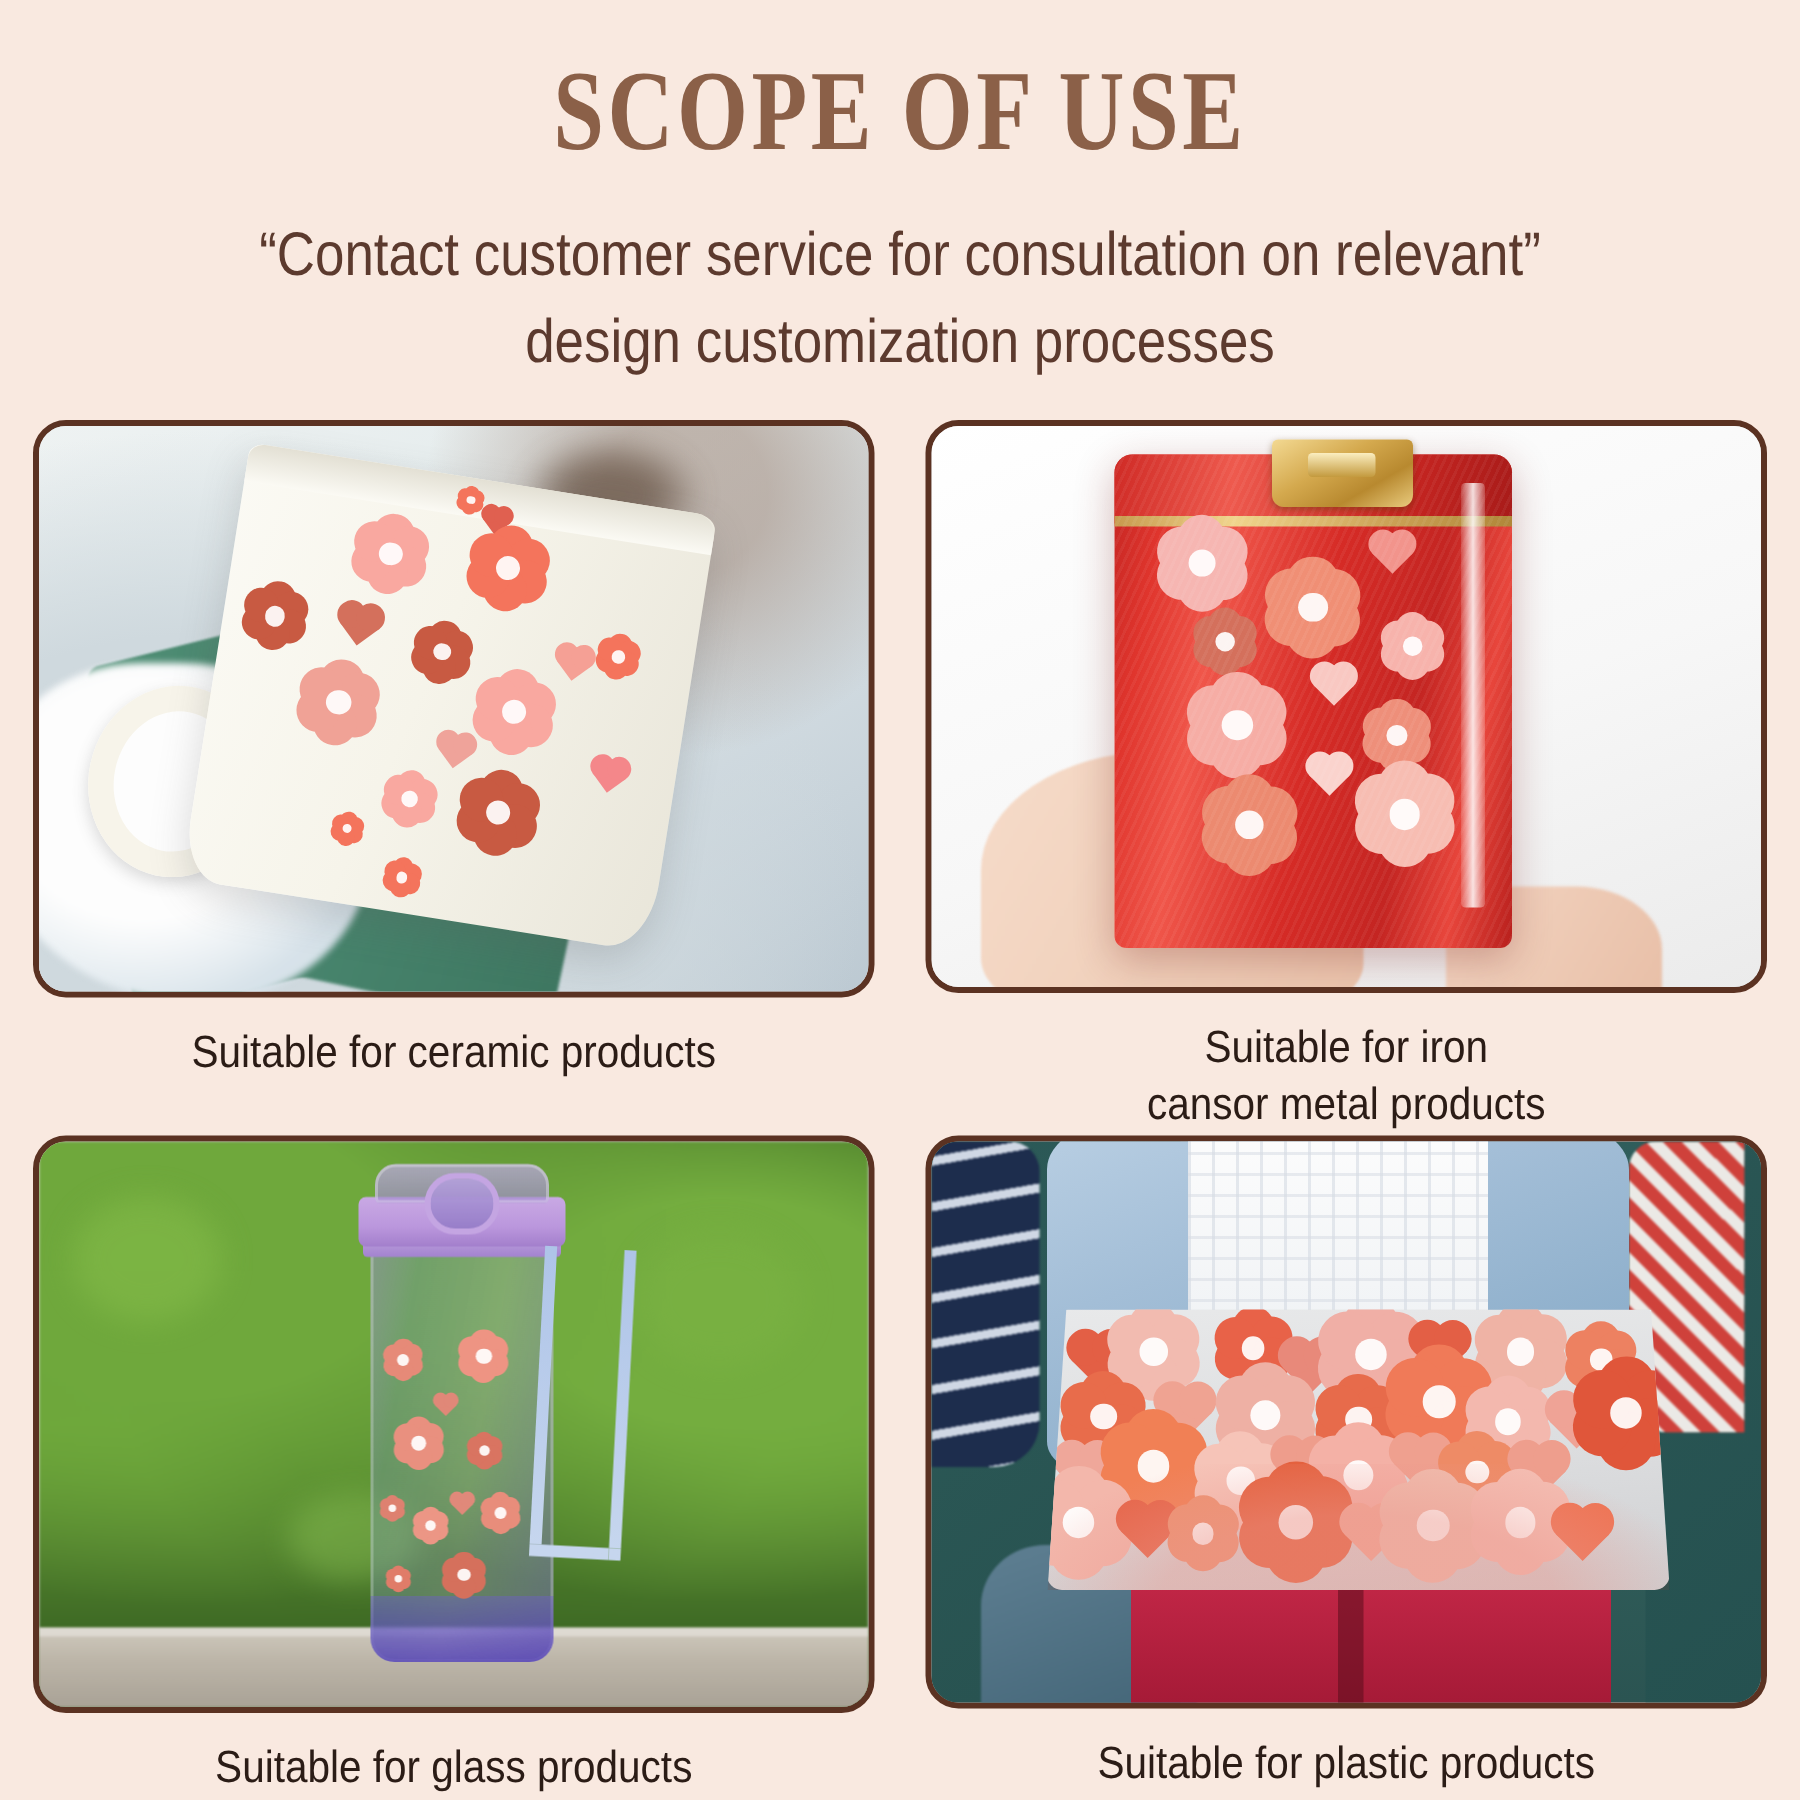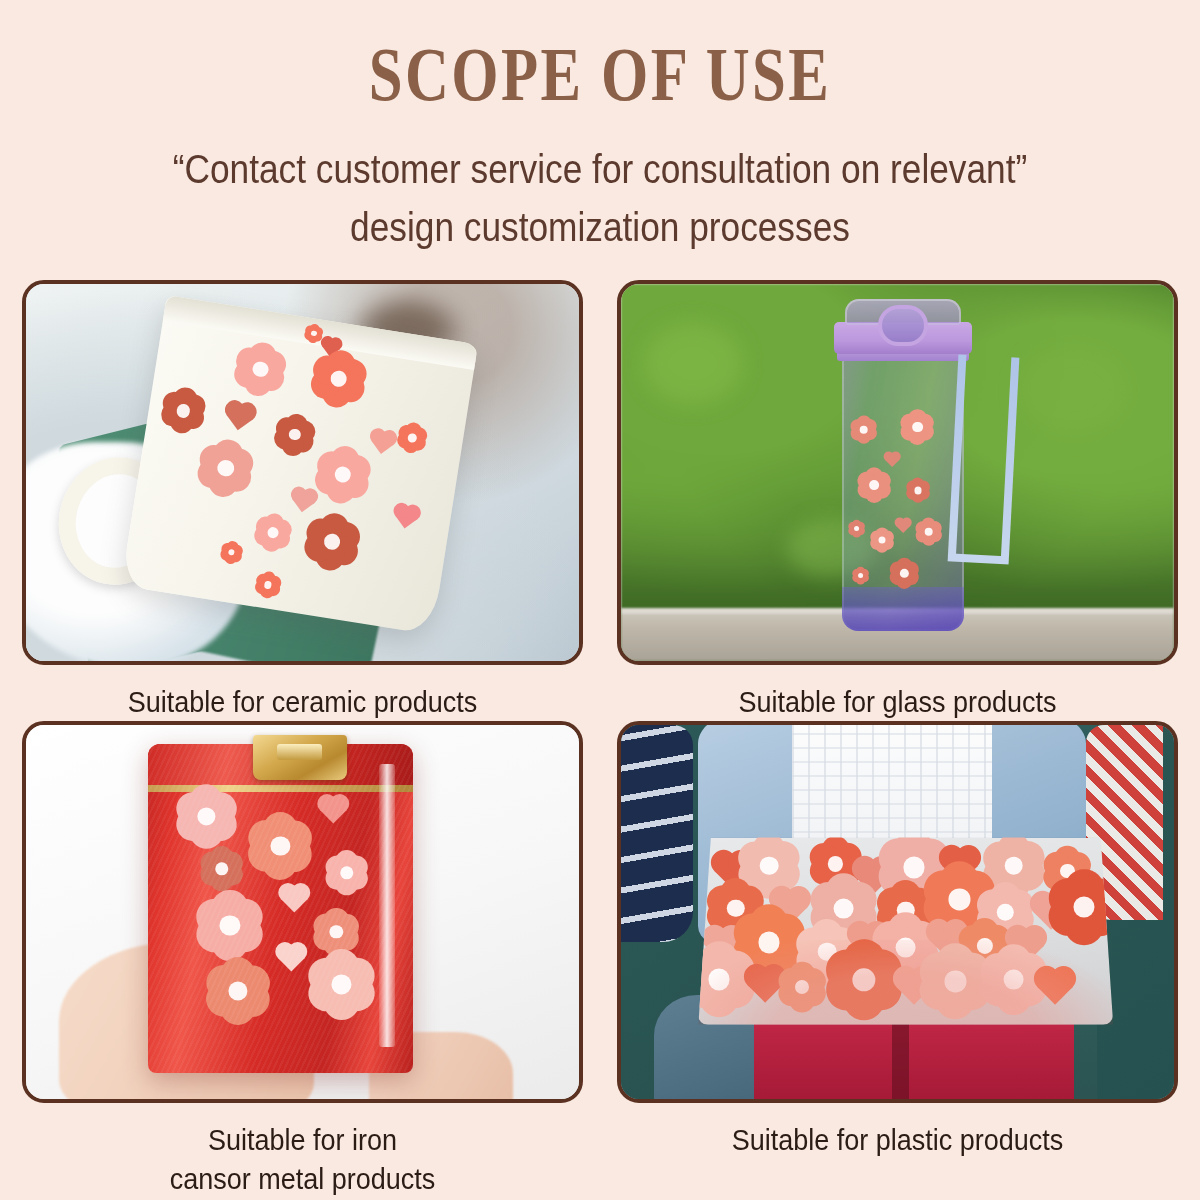--- a/index.html
+++ b/index.html
@@ -466,20 +466,115 @@
                 <span style="position: absolute; left: 50%; top: 50%; width: 54%; height: 54%; border-radius: 50%; background: rgb(244, 116, 92); transform: translate(-50%, -50%) rotate(300deg) translateY(-6.59295px);"></span>
                 <span style="position: absolute; left: 50%; top: 50%; width: 30%; height: 30%; border-radius: 50%; transform: translate(-50%, -50%); background: rgba(255, 255, 255, 0.92); z-index: 2;"></span>
               </div>
             </div>
         </div>
       </div>
     </div>
     <div class="caption">Suitable for ceramic products</div>
   </div>
 
+  <div class="cell r2">
+    <div class="card">
+      <div class="scene">
+        <div class="s3-bg"></div>
+        <div class="hand"></div>
+        <div class="hand2"></div>
+        <div class="tin">
+          <div class="tin-lid"></div>
+          <div class="tin-band"></div>
+          <div class="tin-hl"></div>
+          <div class="decal-layer" style="position: absolute; inset: 0px;">
+              <div class="fl" style="left: 22%; top: 22%; width: 60.95px; height: 60.95px; transform: translate(-50%, -50%);">
+                <span style="position: absolute; left: 50%; top: 50%; width: 54%; height: 54%; border-radius: 50%; background: rgb(246, 182, 178); transform: translate(-50%, -50%) rotate(0deg) translateY(-15.847px);"></span>
+                <span style="position: absolute; left: 50%; top: 50%; width: 54%; height: 54%; border-radius: 50%; background: rgb(246, 182, 178); transform: translate(-50%, -50%) rotate(60deg) translateY(-15.847px);"></span>
+                <span style="position: absolute; left: 50%; top: 50%; width: 54%; height: 54%; border-radius: 50%; background: rgb(246, 182, 178); transform: translate(-50%, -50%) rotate(120deg) translateY(-15.847px);"></span>
+                <span style="position: absolute; left: 50%; top: 50%; width: 54%; height: 54%; border-radius: 50%; background: rgb(246, 182, 178); transform: translate(-50%, -50%) rotate(180deg) translateY(-15.847px);"></span>
+                <span style="position: absolute; left: 50%; top: 50%; width: 54%; height: 54%; border-radius: 50%; background: rgb(246, 182, 178); transform: translate(-50%, -50%) rotate(240deg) translateY(-15.847px);"></span>
+                <span style="position: absolute; left: 50%; top: 50%; width: 54%; height: 54%; border-radius: 50%; background: rgb(246, 182, 178); transform: translate(-50%, -50%) rotate(300deg) translateY(-15.847px);"></span>
+                <span style="position: absolute; left: 50%; top: 50%; width: 30%; height: 30%; border-radius: 50%; transform: translate(-50%, -50%); background: rgba(255, 255, 255, 0.92); z-index: 2;"></span>
+              </div>
+              <div class="hrt" style="left: 70%; top: 20%; width: 18.55px; height: 18.55px; background: rgb(242, 148, 140); transform: translate(-50%, -50%) rotate(-45deg);"></div>
+              <div class="fl" style="left: 50%; top: 31%; width: 63.9975px; height: 63.9975px; transform: translate(-50%, -50%);">
+                <span style="position: absolute; left: 50%; top: 50%; width: 54%; height: 54%; border-radius: 50%; background: rgb(240, 143, 117); transform: translate(-50%, -50%) rotate(0deg) translateY(-16.6394px);"></span>
+                <span style="position: absolute; left: 50%; top: 50%; width: 54%; height: 54%; border-radius: 50%; background: rgb(240, 143, 117); transform: translate(-50%, -50%) rotate(60deg) translateY(-16.6394px);"></span>
+                <span style="position: absolute; left: 50%; top: 50%; width: 54%; height: 54%; border-radius: 50%; background: rgb(240, 143, 117); transform: translate(-50%, -50%) rotate(120deg) translateY(-16.6394px);"></span>
+                <span style="position: absolute; left: 50%; top: 50%; width: 54%; height: 54%; border-radius: 50%; background: rgb(240, 143, 117); transform: translate(-50%, -50%) rotate(180deg) translateY(-16.6394px);"></span>
+                <span style="position: absolute; left: 50%; top: 50%; width: 54%; height: 54%; border-radius: 50%; background: rgb(240, 143, 117); transform: translate(-50%, -50%) rotate(240deg) translateY(-16.6394px);"></span>
+                <span style="position: absolute; left: 50%; top: 50%; width: 54%; height: 54%; border-radius: 50%; background: rgb(240, 143, 117); transform: translate(-50%, -50%) rotate(300deg) translateY(-16.6394px);"></span>
+                <span style="position: absolute; left: 50%; top: 50%; width: 30%; height: 30%; border-radius: 50%; transform: translate(-50%, -50%); background: rgba(255, 255, 255, 0.92); z-index: 2;"></span>
+              </div>
+              <div class="fl" style="left: 28%; top: 38%; width: 42.665px; height: 42.665px; transform: translate(-50%, -50%);">
+                <span style="position: absolute; left: 50%; top: 50%; width: 54%; height: 54%; border-radius: 50%; background: rgb(212, 112, 92); transform: translate(-50%, -50%) rotate(0deg) translateY(-11.0929px);"></span>
+                <span style="position: absolute; left: 50%; top: 50%; width: 54%; height: 54%; border-radius: 50%; background: rgb(212, 112, 92); transform: translate(-50%, -50%) rotate(60deg) translateY(-11.0929px);"></span>
+                <span style="position: absolute; left: 50%; top: 50%; width: 54%; height: 54%; border-radius: 50%; background: rgb(212, 112, 92); transform: translate(-50%, -50%) rotate(120deg) translateY(-11.0929px);"></span>
+                <span style="position: absolute; left: 50%; top: 50%; width: 54%; height: 54%; border-radius: 50%; background: rgb(212, 112, 92); transform: translate(-50%, -50%) rotate(180deg) translateY(-11.0929px);"></span>
+                <span style="position: absolute; left: 50%; top: 50%; width: 54%; height: 54%; border-radius: 50%; background: rgb(212, 112, 92); transform: translate(-50%, -50%) rotate(240deg) translateY(-11.0929px);"></span>
+                <span style="position: absolute; left: 50%; top: 50%; width: 54%; height: 54%; border-radius: 50%; background: rgb(212, 112, 92); transform: translate(-50%, -50%) rotate(300deg) translateY(-11.0929px);"></span>
+                <span style="position: absolute; left: 50%; top: 50%; width: 30%; height: 30%; border-radius: 50%; transform: translate(-50%, -50%); background: rgba(255, 255, 255, 0.92); z-index: 2;"></span>
+              </div>
+              <div class="fl" style="left: 75%; top: 39%; width: 42.665px; height: 42.665px; transform: translate(-50%, -50%);">
+                <span style="position: absolute; left: 50%; top: 50%; width: 54%; height: 54%; border-radius: 50%; background: rgb(247, 179, 172); transform: translate(-50%, -50%) rotate(0deg) translateY(-11.0929px);"></span>
+                <span style="position: absolute; left: 50%; top: 50%; width: 54%; height: 54%; border-radius: 50%; background: rgb(247, 179, 172); transform: translate(-50%, -50%) rotate(60deg) translateY(-11.0929px);"></span>
+                <span style="position: absolute; left: 50%; top: 50%; width: 54%; height: 54%; border-radius: 50%; background: rgb(247, 179, 172); transform: translate(-50%, -50%) rotate(120deg) translateY(-11.0929px);"></span>
+                <span style="position: absolute; left: 50%; top: 50%; width: 54%; height: 54%; border-radius: 50%; background: rgb(247, 179, 172); transform: translate(-50%, -50%) rotate(180deg) translateY(-11.0929px);"></span>
+                <span style="position: absolute; left: 50%; top: 50%; width: 54%; height: 54%; border-radius: 50%; background: rgb(247, 179, 172); transform: translate(-50%, -50%) rotate(240deg) translateY(-11.0929px);"></span>
+                <span style="position: absolute; left: 50%; top: 50%; width: 54%; height: 54%; border-radius: 50%; background: rgb(247, 179, 172); transform: translate(-50%, -50%) rotate(300deg) translateY(-11.0929px);"></span>
+                <span style="position: absolute; left: 50%; top: 50%; width: 30%; height: 30%; border-radius: 50%; transform: translate(-50%, -50%); background: rgba(255, 255, 255, 0.92); z-index: 2;"></span>
+              </div>
+              <div class="hrt" style="left: 55%; top: 47%; width: 18.55px; height: 18.55px; background: rgb(249, 200, 194); transform: translate(-50%, -50%) rotate(-45deg);"></div>
+              <div class="fl" style="left: 31%; top: 55%; width: 67.045px; height: 67.045px; transform: translate(-50%, -50%);">
+                <span style="position: absolute; left: 50%; top: 50%; width: 54%; height: 54%; border-radius: 50%; background: rgb(246, 173, 165); transform: translate(-50%, -50%) rotate(0deg) translateY(-17.4317px);"></span>
+                <span style="position: absolute; left: 50%; top: 50%; width: 54%; height: 54%; border-radius: 50%; background: rgb(246, 173, 165); transform: translate(-50%, -50%) rotate(60deg) translateY(-17.4317px);"></span>
+                <span style="position: absolute; left: 50%; top: 50%; width: 54%; height: 54%; border-radius: 50%; background: rgb(246, 173, 165); transform: translate(-50%, -50%) rotate(120deg) translateY(-17.4317px);"></span>
+                <span style="position: absolute; left: 50%; top: 50%; width: 54%; height: 54%; border-radius: 50%; background: rgb(246, 173, 165); transform: translate(-50%, -50%) rotate(180deg) translateY(-17.4317px);"></span>
+                <span style="position: absolute; left: 50%; top: 50%; width: 54%; height: 54%; border-radius: 50%; background: rgb(246, 173, 165); transform: translate(-50%, -50%) rotate(240deg) translateY(-17.4317px);"></span>
+                <span style="position: absolute; left: 50%; top: 50%; width: 54%; height: 54%; border-radius: 50%; background: rgb(246, 173, 165); transform: translate(-50%, -50%) rotate(300deg) translateY(-17.4317px);"></span>
+                <span style="position: absolute; left: 50%; top: 50%; width: 30%; height: 30%; border-radius: 50%; transform: translate(-50%, -50%); background: rgba(255, 255, 255, 0.92); z-index: 2;"></span>
+              </div>
+              <div class="fl" style="left: 71%; top: 57%; width: 45.7125px; height: 45.7125px; transform: translate(-50%, -50%);">
+                <span style="position: absolute; left: 50%; top: 50%; width: 54%; height: 54%; border-radius: 50%; background: rgb(238, 143, 122); transform: translate(-50%, -50%) rotate(0deg) translateY(-11.8852px);"></span>
+                <span style="position: absolute; left: 50%; top: 50%; width: 54%; height: 54%; border-radius: 50%; background: rgb(238, 143, 122); transform: translate(-50%, -50%) rotate(60deg) translateY(-11.8852px);"></span>
+                <span style="position: absolute; left: 50%; top: 50%; width: 54%; height: 54%; border-radius: 50%; background: rgb(238, 143, 122); transform: translate(-50%, -50%) rotate(120deg) translateY(-11.8852px);"></span>
+                <span style="position: absolute; left: 50%; top: 50%; width: 54%; height: 54%; border-radius: 50%; background: rgb(238, 143, 122); transform: translate(-50%, -50%) rotate(180deg) translateY(-11.8852px);"></span>
+                <span style="position: absolute; left: 50%; top: 50%; width: 54%; height: 54%; border-radius: 50%; background: rgb(238, 143, 122); transform: translate(-50%, -50%) rotate(240deg) translateY(-11.8852px);"></span>
+                <span style="position: absolute; left: 50%; top: 50%; width: 54%; height: 54%; border-radius: 50%; background: rgb(238, 143, 122); transform: translate(-50%, -50%) rotate(300deg) translateY(-11.8852px);"></span>
+                <span style="position: absolute; left: 50%; top: 50%; width: 30%; height: 30%; border-radius: 50%; transform: translate(-50%, -50%); background: rgba(255, 255, 255, 0.92); z-index: 2;"></span>
+              </div>
+              <div class="hrt" style="left: 54%; top: 65%; width: 18.55px; height: 18.55px; background: rgb(250, 211, 205); transform: translate(-50%, -50%) rotate(-45deg);"></div>
+              <div class="fl" style="left: 34%; top: 75%; width: 63.9975px; height: 63.9975px; transform: translate(-50%, -50%);">
+                <span style="position: absolute; left: 50%; top: 50%; width: 54%; height: 54%; border-radius: 50%; background: rgb(236, 138, 112); transform: translate(-50%, -50%) rotate(0deg) translateY(-16.6394px);"></span>
+                <span style="position: absolute; left: 50%; top: 50%; width: 54%; height: 54%; border-radius: 50%; background: rgb(236, 138, 112); transform: translate(-50%, -50%) rotate(60deg) translateY(-16.6394px);"></span>
+                <span style="position: absolute; left: 50%; top: 50%; width: 54%; height: 54%; border-radius: 50%; background: rgb(236, 138, 112); transform: translate(-50%, -50%) rotate(120deg) translateY(-16.6394px);"></span>
+                <span style="position: absolute; left: 50%; top: 50%; width: 54%; height: 54%; border-radius: 50%; background: rgb(236, 138, 112); transform: translate(-50%, -50%) rotate(180deg) translateY(-16.6394px);"></span>
+                <span style="position: absolute; left: 50%; top: 50%; width: 54%; height: 54%; border-radius: 50%; background: rgb(236, 138, 112); transform: translate(-50%, -50%) rotate(240deg) translateY(-16.6394px);"></span>
+                <span style="position: absolute; left: 50%; top: 50%; width: 54%; height: 54%; border-radius: 50%; background: rgb(236, 138, 112); transform: translate(-50%, -50%) rotate(300deg) translateY(-16.6394px);"></span>
+                <span style="position: absolute; left: 50%; top: 50%; width: 30%; height: 30%; border-radius: 50%; transform: translate(-50%, -50%); background: rgba(255, 255, 255, 0.92); z-index: 2;"></span>
+              </div>
+              <div class="fl" style="left: 73%; top: 73%; width: 67.045px; height: 67.045px; transform: translate(-50%, -50%);">
+                <span style="position: absolute; left: 50%; top: 50%; width: 54%; height: 54%; border-radius: 50%; background: rgb(247, 189, 178); transform: translate(-50%, -50%) rotate(0deg) translateY(-17.4317px);"></span>
+                <span style="position: absolute; left: 50%; top: 50%; width: 54%; height: 54%; border-radius: 50%; background: rgb(247, 189, 178); transform: translate(-50%, -50%) rotate(60deg) translateY(-17.4317px);"></span>
+                <span style="position: absolute; left: 50%; top: 50%; width: 54%; height: 54%; border-radius: 50%; background: rgb(247, 189, 178); transform: translate(-50%, -50%) rotate(120deg) translateY(-17.4317px);"></span>
+                <span style="position: absolute; left: 50%; top: 50%; width: 54%; height: 54%; border-radius: 50%; background: rgb(247, 189, 178); transform: translate(-50%, -50%) rotate(180deg) translateY(-17.4317px);"></span>
+                <span style="position: absolute; left: 50%; top: 50%; width: 54%; height: 54%; border-radius: 50%; background: rgb(247, 189, 178); transform: translate(-50%, -50%) rotate(240deg) translateY(-17.4317px);"></span>
+                <span style="position: absolute; left: 50%; top: 50%; width: 54%; height: 54%; border-radius: 50%; background: rgb(247, 189, 178); transform: translate(-50%, -50%) rotate(300deg) translateY(-17.4317px);"></span>
+                <span style="position: absolute; left: 50%; top: 50%; width: 30%; height: 30%; border-radius: 50%; transform: translate(-50%, -50%); background: rgba(255, 255, 255, 0.92); z-index: 2;"></span>
+              </div>
+            </div>
+        </div>
+        <div class="clasp"></div>
+      </div>
+    </div>
+    <div class="caption">Suitable for iron
+cansor metal products</div>
+  </div>
+
   <div class="cell r1">
     <div class="card">
       <div class="scene">
         <div class="s2-bg"></div>
         <div class="s2-bokeh" style="left:4%;top:10%;width:18%;height:22%;background:#86bd4a;opacity:.55"></div>
         <div class="s2-bokeh" style="left:72%;top:16%;width:20%;height:24%;background:#7cb344;opacity:.5"></div>
         <div class="s2-bokeh" style="left:30%;top:62%;width:16%;height:16%;background:#93c95a;opacity:.4"></div>
         <div class="s2-table"></div>
         <div class="bottle">
           <div class="bottle-water"></div>
@@ -570,115 +665,20 @@
             </div>
         </div>
         <div class="bottle-collar"></div>
         <div class="bottle-cap"></div>
         <div class="bottle-lid"></div>
         <div class="bottle-clip"></div>
         <div class="strap"></div>
       </div>
     </div>
     <div class="caption">Suitable for glass products</div>
-  </div>
-
-  <div class="cell r2">
-    <div class="card">
-      <div class="scene">
-        <div class="s3-bg"></div>
-        <div class="hand"></div>
-        <div class="hand2"></div>
-        <div class="tin">
-          <div class="tin-lid"></div>
-          <div class="tin-band"></div>
-          <div class="tin-hl"></div>
-          <div class="decal-layer" style="position: absolute; inset: 0px;">
-              <div class="fl" style="left: 22%; top: 22%; width: 60.95px; height: 60.95px; transform: translate(-50%, -50%);">
-                <span style="position: absolute; left: 50%; top: 50%; width: 54%; height: 54%; border-radius: 50%; background: rgb(246, 182, 178); transform: translate(-50%, -50%) rotate(0deg) translateY(-15.847px);"></span>
-                <span style="position: absolute; left: 50%; top: 50%; width: 54%; height: 54%; border-radius: 50%; background: rgb(246, 182, 178); transform: translate(-50%, -50%) rotate(60deg) translateY(-15.847px);"></span>
-                <span style="position: absolute; left: 50%; top: 50%; width: 54%; height: 54%; border-radius: 50%; background: rgb(246, 182, 178); transform: translate(-50%, -50%) rotate(120deg) translateY(-15.847px);"></span>
-                <span style="position: absolute; left: 50%; top: 50%; width: 54%; height: 54%; border-radius: 50%; background: rgb(246, 182, 178); transform: translate(-50%, -50%) rotate(180deg) translateY(-15.847px);"></span>
-                <span style="position: absolute; left: 50%; top: 50%; width: 54%; height: 54%; border-radius: 50%; background: rgb(246, 182, 178); transform: translate(-50%, -50%) rotate(240deg) translateY(-15.847px);"></span>
-                <span style="position: absolute; left: 50%; top: 50%; width: 54%; height: 54%; border-radius: 50%; background: rgb(246, 182, 178); transform: translate(-50%, -50%) rotate(300deg) translateY(-15.847px);"></span>
-                <span style="position: absolute; left: 50%; top: 50%; width: 30%; height: 30%; border-radius: 50%; transform: translate(-50%, -50%); background: rgba(255, 255, 255, 0.92); z-index: 2;"></span>
-              </div>
-              <div class="hrt" style="left: 70%; top: 20%; width: 18.55px; height: 18.55px; background: rgb(242, 148, 140); transform: translate(-50%, -50%) rotate(-45deg);"></div>
-              <div class="fl" style="left: 50%; top: 31%; width: 63.9975px; height: 63.9975px; transform: translate(-50%, -50%);">
-                <span style="position: absolute; left: 50%; top: 50%; width: 54%; height: 54%; border-radius: 50%; background: rgb(240, 143, 117); transform: translate(-50%, -50%) rotate(0deg) translateY(-16.6394px);"></span>
-                <span style="position: absolute; left: 50%; top: 50%; width: 54%; height: 54%; border-radius: 50%; background: rgb(240, 143, 117); transform: translate(-50%, -50%) rotate(60deg) translateY(-16.6394px);"></span>
-                <span style="position: absolute; left: 50%; top: 50%; width: 54%; height: 54%; border-radius: 50%; background: rgb(240, 143, 117); transform: translate(-50%, -50%) rotate(120deg) translateY(-16.6394px);"></span>
-                <span style="position: absolute; left: 50%; top: 50%; width: 54%; height: 54%; border-radius: 50%; background: rgb(240, 143, 117); transform: translate(-50%, -50%) rotate(180deg) translateY(-16.6394px);"></span>
-                <span style="position: absolute; left: 50%; top: 50%; width: 54%; height: 54%; border-radius: 50%; background: rgb(240, 143, 117); transform: translate(-50%, -50%) rotate(240deg) translateY(-16.6394px);"></span>
-                <span style="position: absolute; left: 50%; top: 50%; width: 54%; height: 54%; border-radius: 50%; background: rgb(240, 143, 117); transform: translate(-50%, -50%) rotate(300deg) translateY(-16.6394px);"></span>
-                <span style="position: absolute; left: 50%; top: 50%; width: 30%; height: 30%; border-radius: 50%; transform: translate(-50%, -50%); background: rgba(255, 255, 255, 0.92); z-index: 2;"></span>
-              </div>
-              <div class="fl" style="left: 28%; top: 38%; width: 42.665px; height: 42.665px; transform: translate(-50%, -50%);">
-                <span style="position: absolute; left: 50%; top: 50%; width: 54%; height: 54%; border-radius: 50%; background: rgb(212, 112, 92); transform: translate(-50%, -50%) rotate(0deg) translateY(-11.0929px);"></span>
-                <span style="position: absolute; left: 50%; top: 50%; width: 54%; height: 54%; border-radius: 50%; background: rgb(212, 112, 92); transform: translate(-50%, -50%) rotate(60deg) translateY(-11.0929px);"></span>
-                <span style="position: absolute; left: 50%; top: 50%; width: 54%; height: 54%; border-radius: 50%; background: rgb(212, 112, 92); transform: translate(-50%, -50%) rotate(120deg) translateY(-11.0929px);"></span>
-                <span style="position: absolute; left: 50%; top: 50%; width: 54%; height: 54%; border-radius: 50%; background: rgb(212, 112, 92); transform: translate(-50%, -50%) rotate(180deg) translateY(-11.0929px);"></span>
-                <span style="position: absolute; left: 50%; top: 50%; width: 54%; height: 54%; border-radius: 50%; background: rgb(212, 112, 92); transform: translate(-50%, -50%) rotate(240deg) translateY(-11.0929px);"></span>
-                <span style="position: absolute; left: 50%; top: 50%; width: 54%; height: 54%; border-radius: 50%; background: rgb(212, 112, 92); transform: translate(-50%, -50%) rotate(300deg) translateY(-11.0929px);"></span>
-                <span style="position: absolute; left: 50%; top: 50%; width: 30%; height: 30%; border-radius: 50%; transform: translate(-50%, -50%); background: rgba(255, 255, 255, 0.92); z-index: 2;"></span>
-              </div>
-              <div class="fl" style="left: 75%; top: 39%; width: 42.665px; height: 42.665px; transform: translate(-50%, -50%);">
-                <span style="position: absolute; left: 50%; top: 50%; width: 54%; height: 54%; border-radius: 50%; background: rgb(247, 179, 172); transform: translate(-50%, -50%) rotate(0deg) translateY(-11.0929px);"></span>
-                <span style="position: absolute; left: 50%; top: 50%; width: 54%; height: 54%; border-radius: 50%; background: rgb(247, 179, 172); transform: translate(-50%, -50%) rotate(60deg) translateY(-11.0929px);"></span>
-                <span style="position: absolute; left: 50%; top: 50%; width: 54%; height: 54%; border-radius: 50%; background: rgb(247, 179, 172); transform: translate(-50%, -50%) rotate(120deg) translateY(-11.0929px);"></span>
-                <span style="position: absolute; left: 50%; top: 50%; width: 54%; height: 54%; border-radius: 50%; background: rgb(247, 179, 172); transform: translate(-50%, -50%) rotate(180deg) translateY(-11.0929px);"></span>
-                <span style="position: absolute; left: 50%; top: 50%; width: 54%; height: 54%; border-radius: 50%; background: rgb(247, 179, 172); transform: translate(-50%, -50%) rotate(240deg) translateY(-11.0929px);"></span>
-                <span style="position: absolute; left: 50%; top: 50%; width: 54%; height: 54%; border-radius: 50%; background: rgb(247, 179, 172); transform: translate(-50%, -50%) rotate(300deg) translateY(-11.0929px);"></span>
-                <span style="position: absolute; left: 50%; top: 50%; width: 30%; height: 30%; border-radius: 50%; transform: translate(-50%, -50%); background: rgba(255, 255, 255, 0.92); z-index: 2;"></span>
-              </div>
-              <div class="hrt" style="left: 55%; top: 47%; width: 18.55px; height: 18.55px; background: rgb(249, 200, 194); transform: translate(-50%, -50%) rotate(-45deg);"></div>
-              <div class="fl" style="left: 31%; top: 55%; width: 67.045px; height: 67.045px; transform: translate(-50%, -50%);">
-                <span style="position: absolute; left: 50%; top: 50%; width: 54%; height: 54%; border-radius: 50%; background: rgb(246, 173, 165); transform: translate(-50%, -50%) rotate(0deg) translateY(-17.4317px);"></span>
-                <span style="position: absolute; left: 50%; top: 50%; width: 54%; height: 54%; border-radius: 50%; background: rgb(246, 173, 165); transform: translate(-50%, -50%) rotate(60deg) translateY(-17.4317px);"></span>
-                <span style="position: absolute; left: 50%; top: 50%; width: 54%; height: 54%; border-radius: 50%; background: rgb(246, 173, 165); transform: translate(-50%, -50%) rotate(120deg) translateY(-17.4317px);"></span>
-                <span style="position: absolute; left: 50%; top: 50%; width: 54%; height: 54%; border-radius: 50%; background: rgb(246, 173, 165); transform: translate(-50%, -50%) rotate(180deg) translateY(-17.4317px);"></span>
-                <span style="position: absolute; left: 50%; top: 50%; width: 54%; height: 54%; border-radius: 50%; background: rgb(246, 173, 165); transform: translate(-50%, -50%) rotate(240deg) translateY(-17.4317px);"></span>
-                <span style="position: absolute; left: 50%; top: 50%; width: 54%; height: 54%; border-radius: 50%; background: rgb(246, 173, 165); transform: translate(-50%, -50%) rotate(300deg) translateY(-17.4317px);"></span>
-                <span style="position: absolute; left: 50%; top: 50%; width: 30%; height: 30%; border-radius: 50%; transform: translate(-50%, -50%); background: rgba(255, 255, 255, 0.92); z-index: 2;"></span>
-              </div>
-              <div class="fl" style="left: 71%; top: 57%; width: 45.7125px; height: 45.7125px; transform: translate(-50%, -50%);">
-                <span style="position: absolute; left: 50%; top: 50%; width: 54%; height: 54%; border-radius: 50%; background: rgb(238, 143, 122); transform: translate(-50%, -50%) rotate(0deg) translateY(-11.8852px);"></span>
-                <span style="position: absolute; left: 50%; top: 50%; width: 54%; height: 54%; border-radius: 50%; background: rgb(238, 143, 122); transform: translate(-50%, -50%) rotate(60deg) translateY(-11.8852px);"></span>
-                <span style="position: absolute; left: 50%; top: 50%; width: 54%; height: 54%; border-radius: 50%; background: rgb(238, 143, 122); transform: translate(-50%, -50%) rotate(120deg) translateY(-11.8852px);"></span>
-                <span style="position: absolute; left: 50%; top: 50%; width: 54%; height: 54%; border-radius: 50%; background: rgb(238, 143, 122); transform: translate(-50%, -50%) rotate(180deg) translateY(-11.8852px);"></span>
-                <span style="position: absolute; left: 50%; top: 50%; width: 54%; height: 54%; border-radius: 50%; background: rgb(238, 143, 122); transform: translate(-50%, -50%) rotate(240deg) translateY(-11.8852px);"></span>
-                <span style="position: absolute; left: 50%; top: 50%; width: 54%; height: 54%; border-radius: 50%; background: rgb(238, 143, 122); transform: translate(-50%, -50%) rotate(300deg) translateY(-11.8852px);"></span>
-                <span style="position: absolute; left: 50%; top: 50%; width: 30%; height: 30%; border-radius: 50%; transform: translate(-50%, -50%); background: rgba(255, 255, 255, 0.92); z-index: 2;"></span>
-              </div>
-              <div class="hrt" style="left: 54%; top: 65%; width: 18.55px; height: 18.55px; background: rgb(250, 211, 205); transform: translate(-50%, -50%) rotate(-45deg);"></div>
-              <div class="fl" style="left: 34%; top: 75%; width: 63.9975px; height: 63.9975px; transform: translate(-50%, -50%);">
-                <span style="position: absolute; left: 50%; top: 50%; width: 54%; height: 54%; border-radius: 50%; background: rgb(236, 138, 112); transform: translate(-50%, -50%) rotate(0deg) translateY(-16.6394px);"></span>
-                <span style="position: absolute; left: 50%; top: 50%; width: 54%; height: 54%; border-radius: 50%; background: rgb(236, 138, 112); transform: translate(-50%, -50%) rotate(60deg) translateY(-16.6394px);"></span>
-                <span style="position: absolute; left: 50%; top: 50%; width: 54%; height: 54%; border-radius: 50%; background: rgb(236, 138, 112); transform: translate(-50%, -50%) rotate(120deg) translateY(-16.6394px);"></span>
-                <span style="position: absolute; left: 50%; top: 50%; width: 54%; height: 54%; border-radius: 50%; background: rgb(236, 138, 112); transform: translate(-50%, -50%) rotate(180deg) translateY(-16.6394px);"></span>
-                <span style="position: absolute; left: 50%; top: 50%; width: 54%; height: 54%; border-radius: 50%; background: rgb(236, 138, 112); transform: translate(-50%, -50%) rotate(240deg) translateY(-16.6394px);"></span>
-                <span style="position: absolute; left: 50%; top: 50%; width: 54%; height: 54%; border-radius: 50%; background: rgb(236, 138, 112); transform: translate(-50%, -50%) rotate(300deg) translateY(-16.6394px);"></span>
-                <span style="position: absolute; left: 50%; top: 50%; width: 30%; height: 30%; border-radius: 50%; transform: translate(-50%, -50%); background: rgba(255, 255, 255, 0.92); z-index: 2;"></span>
-              </div>
-              <div class="fl" style="left: 73%; top: 73%; width: 67.045px; height: 67.045px; transform: translate(-50%, -50%);">
-                <span style="position: absolute; left: 50%; top: 50%; width: 54%; height: 54%; border-radius: 50%; background: rgb(247, 189, 178); transform: translate(-50%, -50%) rotate(0deg) translateY(-17.4317px);"></span>
-                <span style="position: absolute; left: 50%; top: 50%; width: 54%; height: 54%; border-radius: 50%; background: rgb(247, 189, 178); transform: translate(-50%, -50%) rotate(60deg) translateY(-17.4317px);"></span>
-                <span style="position: absolute; left: 50%; top: 50%; width: 54%; height: 54%; border-radius: 50%; background: rgb(247, 189, 178); transform: translate(-50%, -50%) rotate(120deg) translateY(-17.4317px);"></span>
-                <span style="position: absolute; left: 50%; top: 50%; width: 54%; height: 54%; border-radius: 50%; background: rgb(247, 189, 178); transform: translate(-50%, -50%) rotate(180deg) translateY(-17.4317px);"></span>
-                <span style="position: absolute; left: 50%; top: 50%; width: 54%; height: 54%; border-radius: 50%; background: rgb(247, 189, 178); transform: translate(-50%, -50%) rotate(240deg) translateY(-17.4317px);"></span>
-                <span style="position: absolute; left: 50%; top: 50%; width: 54%; height: 54%; border-radius: 50%; background: rgb(247, 189, 178); transform: translate(-50%, -50%) rotate(300deg) translateY(-17.4317px);"></span>
-                <span style="position: absolute; left: 50%; top: 50%; width: 30%; height: 30%; border-radius: 50%; transform: translate(-50%, -50%); background: rgba(255, 255, 255, 0.92); z-index: 2;"></span>
-              </div>
-            </div>
-        </div>
-        <div class="clasp"></div>
-      </div>
-    </div>
-    <div class="caption">Suitable for iron
-cansor metal products</div>
   </div>
 
   <div class="cell r2">
     <div class="card">
       <div class="scene">
         <div class="s4-bg"></div>
         <div class="sofa-l"></div>
         <div class="sofa-r"></div>
         <div class="stripe-arm"></div>
         <div class="pattern-arm"></div>

